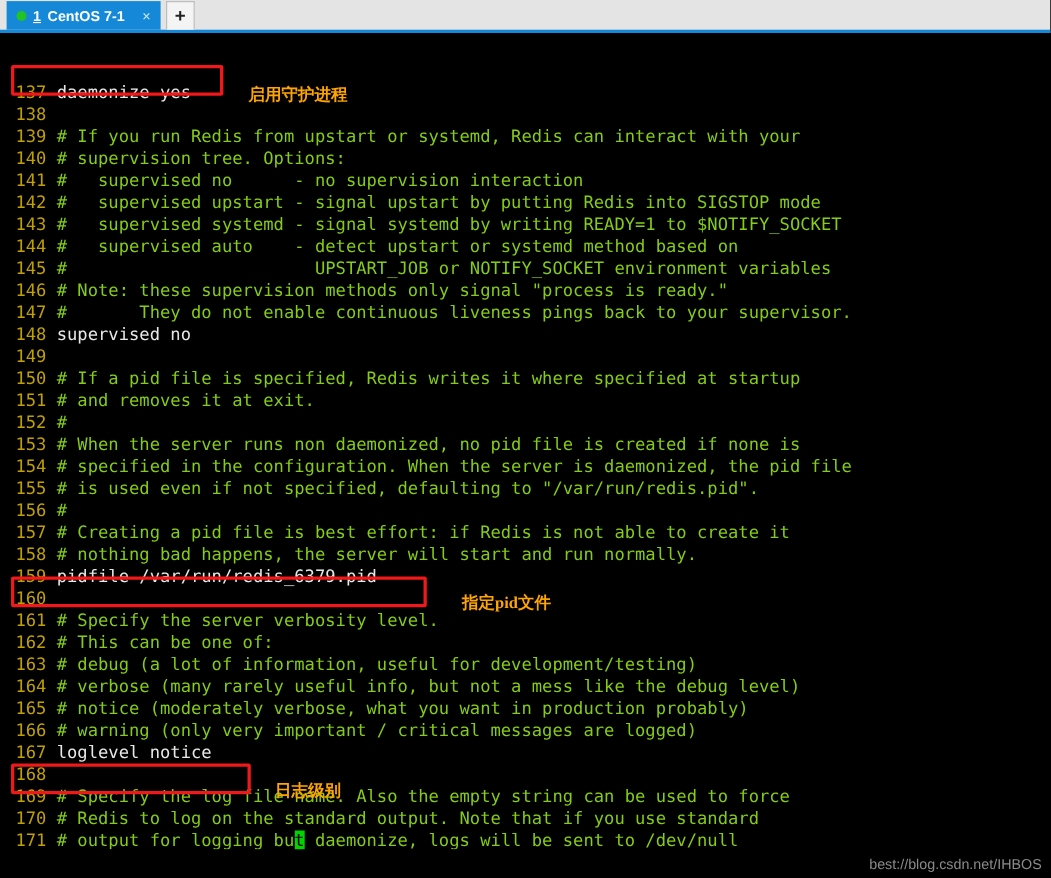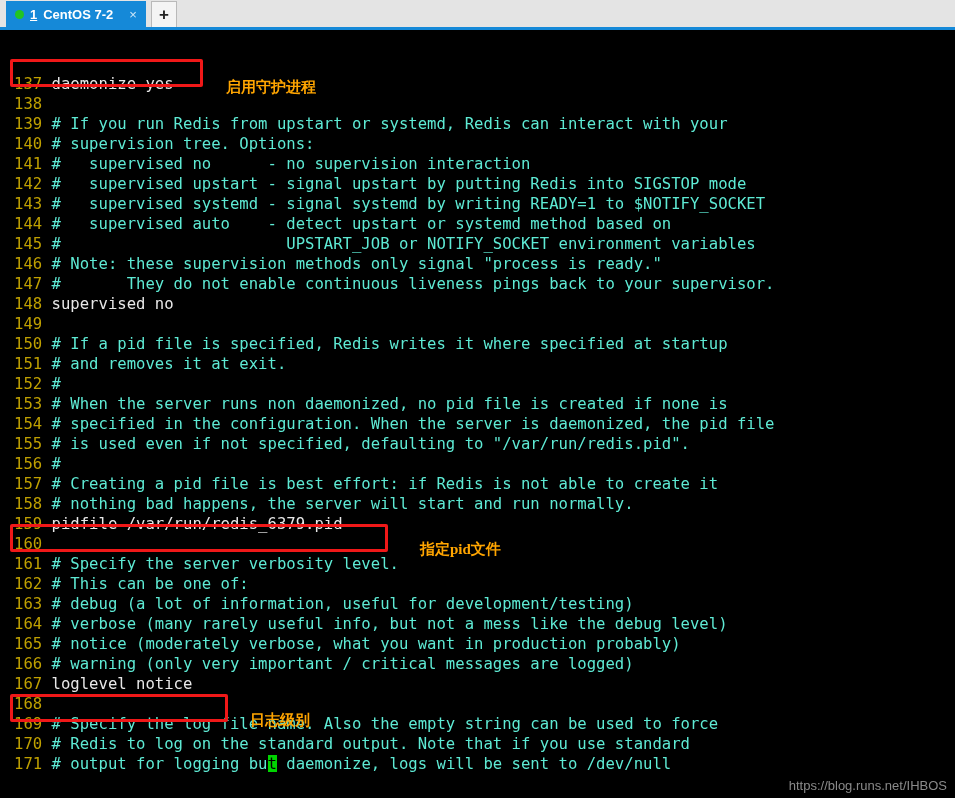--- a/index.html
+++ b/index.html
@@ -74,21 +74,21 @@
     letter-spacing: 0px;
     white-space: pre;
     overflow: hidden;
   }
   .row {
     height: 20px;
     white-space: pre;
     font-family: "DejaVu Sans Mono", "Liberation Mono", monospace;
   }
   .lnum { color: #bfa000; }
-  .cmt  { color: #5eead4; }
+  .cmt  { color: #84cc16; }
   .val  { color: #e8e8e8; }
 
   .cursor {
     background: #00d400;
     color: #000000;
   }
 
   
   .anno {
     position: absolute;
@@ -127,28 +127,28 @@
     white-space: nowrap;
   }
 </style>
 </head>
 <body>
 
 <div id="tabbar">
   <div class="tab">
     <span class="tab-dot"></span>
     <span class="tab-num">1</span>
-    <span class="tab-title">CentOS 7-2</span>
+    <span class="tab-title">CentOS 7-1</span>
     <span class="tab-close">×</span>
   </div>
   <div class="tab-new">+</div>
 </div>
 
 <div id="terminal">
   <div id="lines"><div class="row"><span class="lnum">137 </span><span class="val">daemonize yes</span></div><div class="row"><span class="lnum">138 </span><span class="val"></span></div><div class="row"><span class="lnum">139 </span><span class="cmt"># If you run Redis from upstart or systemd, Redis can interact with your</span></div><div class="row"><span class="lnum">140 </span><span class="cmt"># supervision tree. Options:</span></div><div class="row"><span class="lnum">141 </span><span class="cmt">#   supervised no      - no supervision interaction</span></div><div class="row"><span class="lnum">142 </span><span class="cmt">#   supervised upstart - signal upstart by putting Redis into SIGSTOP mode</span></div><div class="row"><span class="lnum">143 </span><span class="cmt">#   supervised systemd - signal systemd by writing READY=1 to $NOTIFY_SOCKET</span></div><div class="row"><span class="lnum">144 </span><span class="cmt">#   supervised auto    - detect upstart or systemd method based on</span></div><div class="row"><span class="lnum">145 </span><span class="cmt">#                        UPSTART_JOB or NOTIFY_SOCKET environment variables</span></div><div class="row"><span class="lnum">146 </span><span class="cmt"># Note: these supervision methods only signal "process is ready."</span></div><div class="row"><span class="lnum">147 </span><span class="cmt">#       They do not enable continuous liveness pings back to your supervisor.</span></div><div class="row"><span class="lnum">148 </span><span class="val">supervised no</span></div><div class="row"><span class="lnum">149 </span><span class="val"></span></div><div class="row"><span class="lnum">150 </span><span class="cmt"># If a pid file is specified, Redis writes it where specified at startup</span></div><div class="row"><span class="lnum">151 </span><span class="cmt"># and removes it at exit.</span></div><div class="row"><span class="lnum">152 </span><span class="cmt">#</span></div><div class="row"><span class="lnum">153 </span><span class="cmt"># When the server runs non daemonized, no pid file is created if none is</span></div><div class="row"><span class="lnum">154 </span><span class="cmt"># specified in the configuration. When the server is daemonized, the pid file</span></div><div class="row"><span class="lnum">155 </span><span class="cmt"># is used even if not specified, defaulting to "/var/run/redis.pid".</span></div><div class="row"><span class="lnum">156 </span><span class="cmt">#</span></div><div class="row"><span class="lnum">157 </span><span class="cmt"># Creating a pid file is best effort: if Redis is not able to create it</span></div><div class="row"><span class="lnum">158 </span><span class="cmt"># nothing bad happens, the server will start and run normally.</span></div><div class="row"><span class="lnum">159 </span><span class="val">pidfile /var/run/redis_6379.pid</span></div><div class="row"><span class="lnum">160 </span><span class="val"></span></div><div class="row"><span class="lnum">161 </span><span class="cmt"># Specify the server verbosity level.</span></div><div class="row"><span class="lnum">162 </span><span class="cmt"># This can be one of:</span></div><div class="row"><span class="lnum">163 </span><span class="cmt"># debug (a lot of information, useful for development/testing)</span></div><div class="row"><span class="lnum">164 </span><span class="cmt"># verbose (many rarely useful info, but not a mess like the debug level)</span></div><div class="row"><span class="lnum">165 </span><span class="cmt"># notice (moderately verbose, what you want in production probably)</span></div><div class="row"><span class="lnum">166 </span><span class="cmt"># warning (only very important / critical messages are logged)</span></div><div class="row"><span class="lnum">167 </span><span class="val">loglevel notice</span></div><div class="row"><span class="lnum">168 </span><span class="val"></span></div><div class="row"><span class="lnum">169 </span><span class="cmt"># Specify the log file name. Also the empty string can be used to force</span></div><div class="row"><span class="lnum">170 </span><span class="cmt"># Redis to log on the standard output. Note that if you use standard</span></div><div class="row"><span class="lnum">171 </span><span class="cmt"># output for logging bu</span><span class="cmt cursor">t</span><span class="cmt"> daemonize, logs will be sent to /dev/null</span></div></div>
 
   <div id="annotation-layer"><div class="redbox" style="left: 10px; top: 29px; width: 193px; height: 28px; border-color: rgb(240, 24, 24);"></div><div class="redbox" style="left: 10px; top: 494px; width: 378px; height: 28px; border-color: rgb(240, 24, 24);"></div><div class="redbox" style="left: 10px; top: 664px; width: 218px; height: 28px; border-color: rgb(240, 24, 24);"></div><div class="anno" style="left: 226px; top: 47px; color: rgb(255, 165, 0);">启用守护进程</div><div class="anno" style="left: 420px; top: 509px; color: rgb(255, 165, 0);">指定pid文件</div><div class="anno" style="left: 250px; top: 680px; color: rgb(255, 165, 0);">日志级别</div></div>
 
   <div id="statusline">
     
   </div>
-  <div id="watermark">https://blog.runs.net/IHBOS</div>
+  <div id="watermark">best://blog.csdn.net/IHBOS</div>
 </div>
 
 </body></html>

